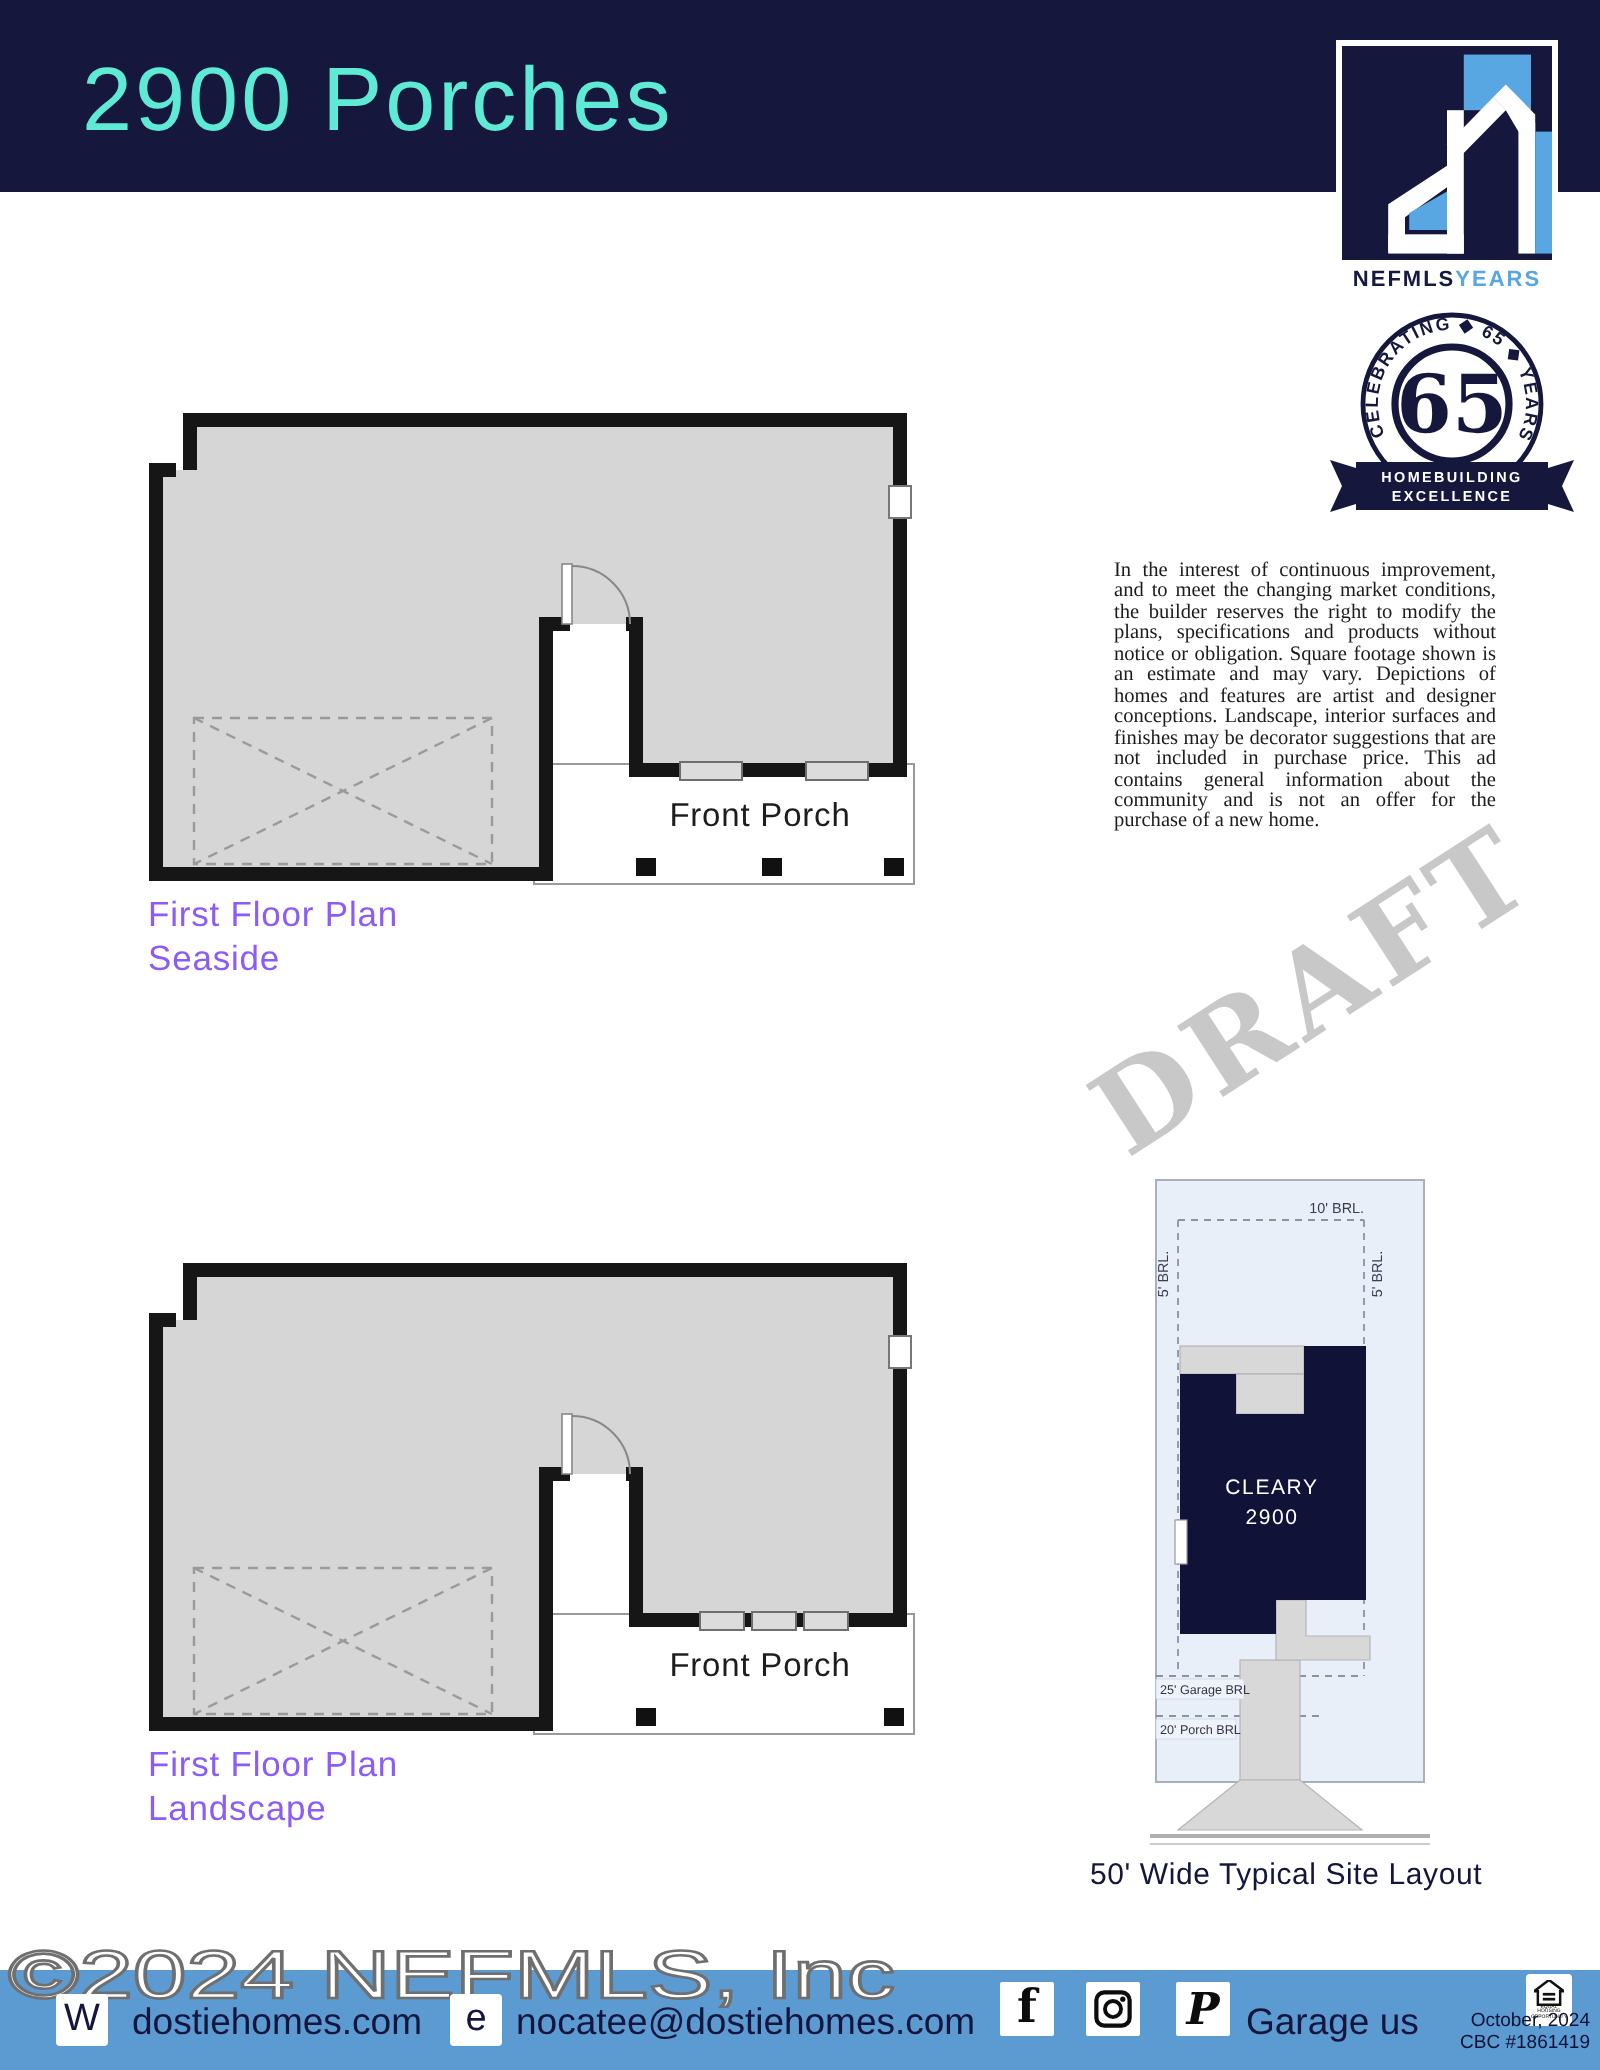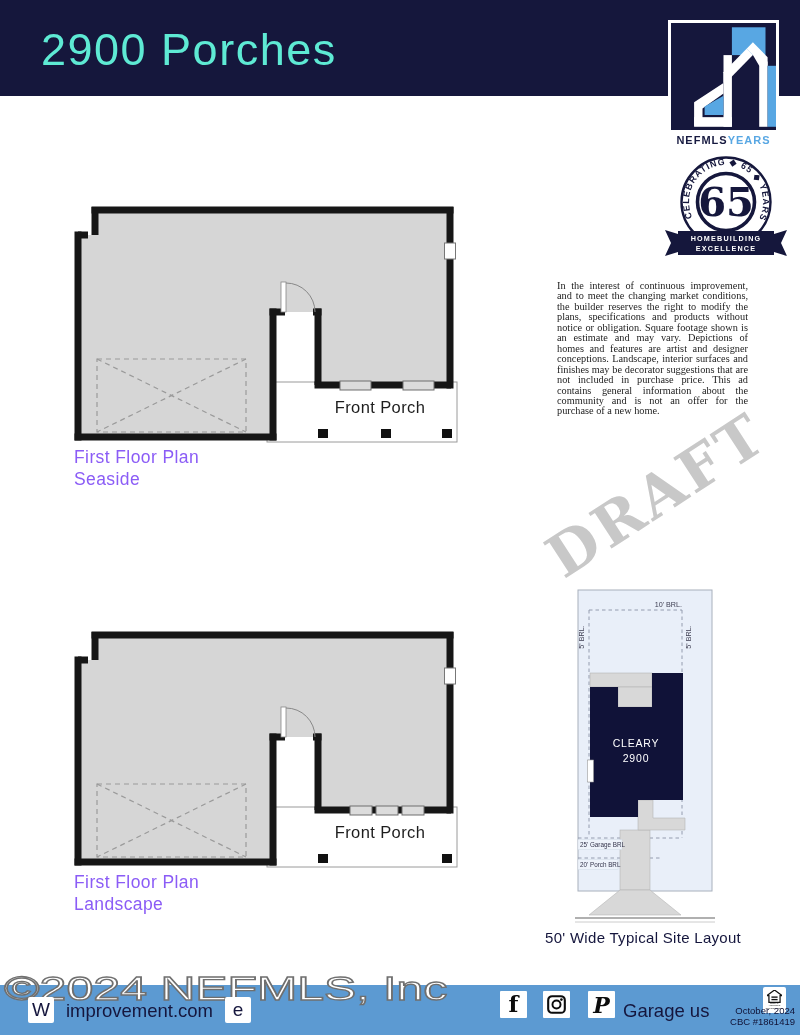--- a/index.html
+++ b/index.html
@@ -220,25 +220,26 @@
     </svg>
   </div>
   <div class="site-caption">50' Wide Typical Site Layout</div>
 
   <div class="footer-bar"></div>
   <div class="copyright">©2024 NEFMLS, Inc</div>
 
   <div class="sq w-box">
       <span>W</span>
     </div>
-  <div class="footer-text website">improvement.com</div>
+  <div class="footer-text website">dostiehomes.com</div>
 
   <div class="sq e-box">
       <span>e</span>
     </div>
+  <div class="footer-text email">nocatee@dostiehomes.com</div>
 
   <div class="icon-box fb">
       <span>f</span>
     </div>
   <div class="icon-box ig">
     <svg width="21" height="21" viewBox="0 0 24 24">
       <rect x="2.5" y="2.5" width="19" height="19" rx="4.5" fill="none" stroke="#0c0c0c" stroke-width="2.4"></rect>
       <circle cx="12" cy="12" r="4.6" fill="none" stroke="#0c0c0c" stroke-width="2.2"></circle>
       <circle cx="17.6" cy="6.4" r="1.5" fill="#0c0c0c"></circle>
     </svg>

